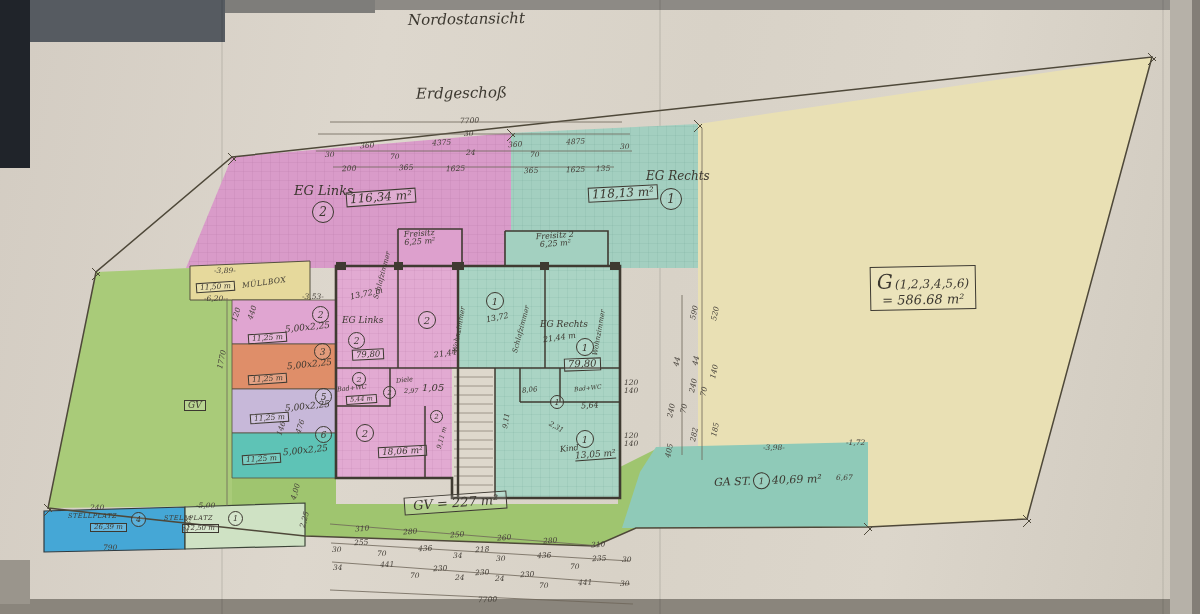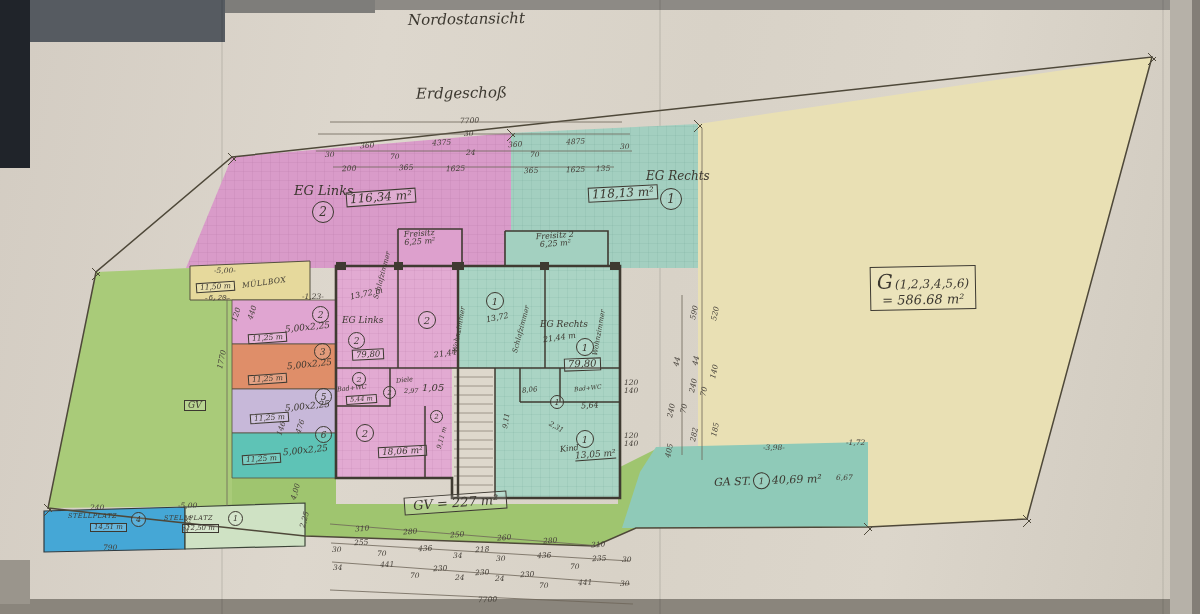--- a/index.html
+++ b/index.html
@@ -132,21 +132,21 @@
   <span class="box abs lbl" style="left:404px;top:494px;font-size:13px;transform:rotate(-4deg);padding:1px 8px;">GV = 227 m²</span>
 
   <div class="abs" style="left:714px;top:472px;display:flex;align-items:center;gap:2px;transform:rotate(-2deg);">
     <span class="lbl" style="position:static;font-size:11px;">GA ST.</span>
     <span class="circ" style="width:15px;height:15px;font-size:9px;">1</span>
     <span class="lbl" style="position:static;font-size:11px;">40,69 m²</span>
   </div>
 
   <div class="lbl tiny" style="left:68px;top:513px;font-size:6.5px;">STELLPLATZ</div>
   <span class="circ abs" style="left:131px;top:512px;width:13px;height:13px;font-size:8px;">4</span>
-  <span class="box abs lbl" style="left:90px;top:523px;font-size:7px;">14,51 m</span>
+  <span class="box abs lbl" style="left:90px;top:523px;font-size:7px;">26,39 m</span>
   <div class="lbl tiny" style="left:164px;top:515px;font-size:6.5px;">STELLPLATZ</div>
   <span class="circ abs" style="left:228px;top:511px;width:13px;height:13px;font-size:8px;">1</span>
   <span class="box abs lbl" style="left:182px;top:524px;font-size:7px;">12,50 m</span>
 
   <div class="lbl" style="left:342px;top:316px;font-size:9px;">EG Links</div>
   <span class="circ abs" style="left:348px;top:332px;width:15px;height:15px;font-size:9px;">2</span>
   <span class="box abs lbl" style="left:352px;top:349px;font-size:8.5px;transform:rotate(-3deg);">79,80</span>
   <div class="lbl" style="left:350px;top:290px;font-size:8px;transform:rotate(-12deg);">13,72 m</div>
   <div class="lbl" style="left:373px;top:298px;font-size:7px;transform:rotate(-75deg);transform-origin:left top;">Schlafzimmer</div>
   <span class="circ abs" style="left:418px;top:311px;width:16px;height:16px;font-size:10px;">2</span>
@@ -247,23 +247,23 @@
       <span class="ann" style="left: 687px; top: 430px; transform: rotate(-78deg);">282</span>
       <span class="ann" style="left: 708px; top: 425px; transform: rotate(-78deg);">185</span>
       <span class="ann" style="left: 662px; top: 446px; transform: rotate(-78deg);">405</span>
       <span class="ann" style="left: 624px; top: 378px;">120</span>
       <span class="ann" style="left: 624px; top: 386px;">140</span>
       <span class="ann" style="left: 624px; top: 431px;">120</span>
       <span class="ann" style="left: 624px; top: 439px;">140</span>
       <span class="ann" style="left: 763px; top: 443px;">-3,98-</span>
       <span class="ann" style="left: 846px; top: 438px;">-1,72</span>
       <span class="ann" style="left: 836px; top: 473px;">6,67</span>
-      <span class="ann" style="left: 214px; top: 266px;">-5,00-</span>
-      <span class="ann" style="left: 204px; top: 294px; font-family: Liberation Mono, monospace;">-6,20-</span>
-      <span class="ann" style="left: 302px; top: 292px;">-1,23-</span>
+      <span class="ann" style="left: 214px; top: 266px;">-3,89-</span>
+      <span class="ann" style="left: 204px; top: 294px;">-6,20-</span>
+      <span class="ann" style="left: 302px; top: 292px;">-3,53-</span>
       <span class="ann" style="left: 90px; top: 503px;">240</span>
       <span class="ann" style="left: 103px; top: 543px;">790</span>
       <span class="ann" style="left: 179px; top: 519px; transform: rotate(-75deg);">2,25</span>
-      <span class="ann" style="left: 178px; top: 501px;">-5,00</span>
+      <span class="ann" style="left: 196px; top: 501px;">-5,00</span>
       <span class="ann" style="left: 296px; top: 515px; transform: rotate(-75deg);">2,25</span>
     </div>
 
 </div>
 
 </body></html>

